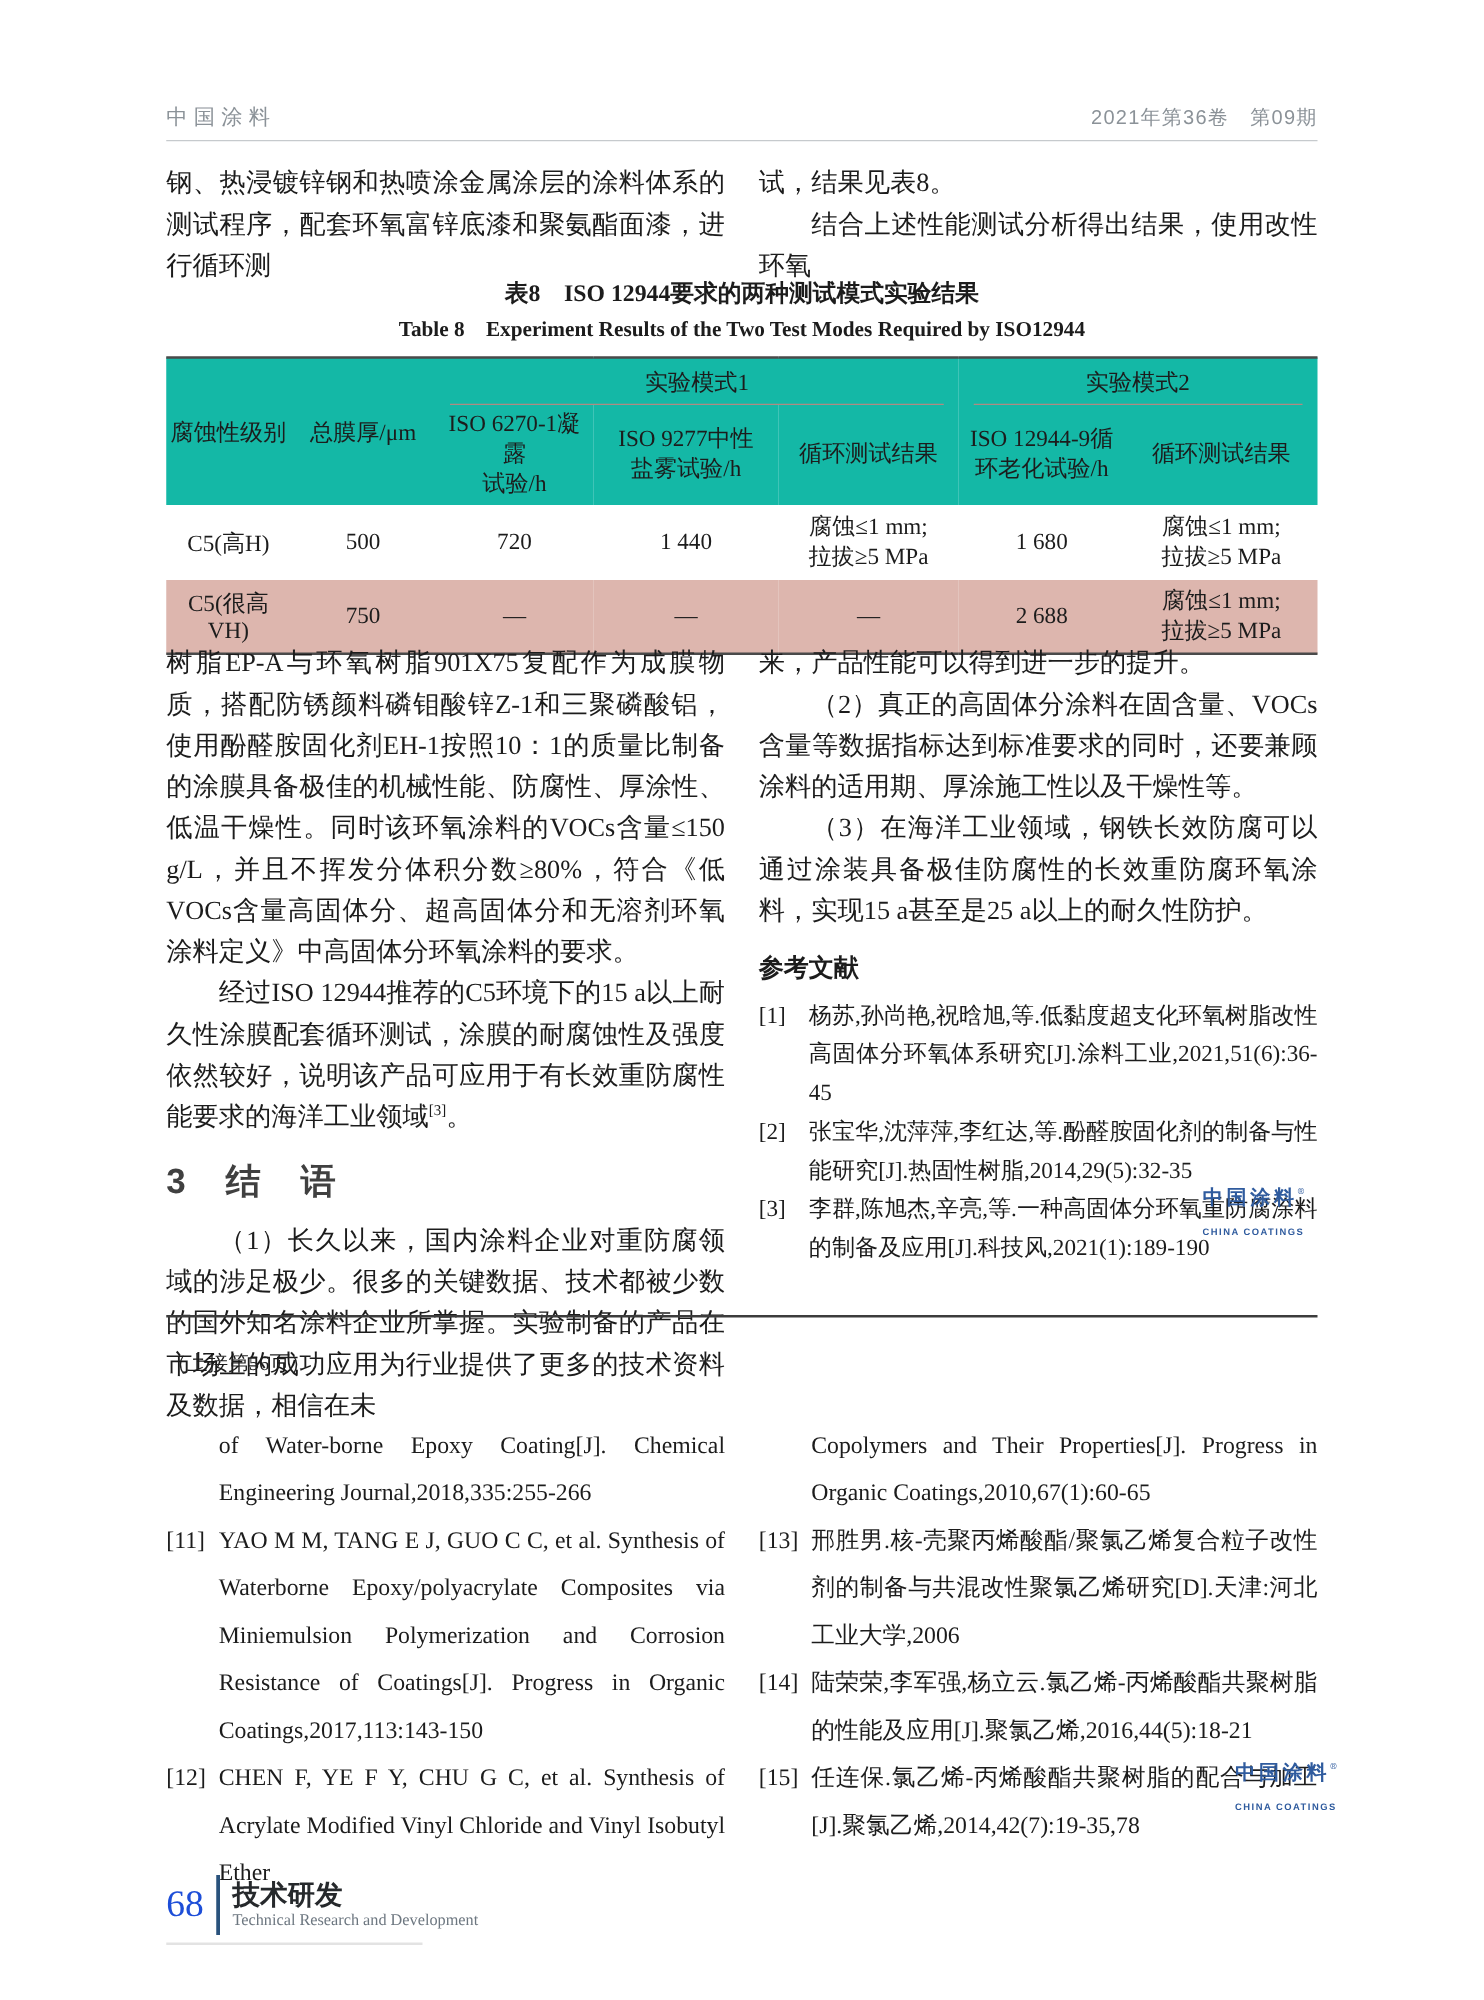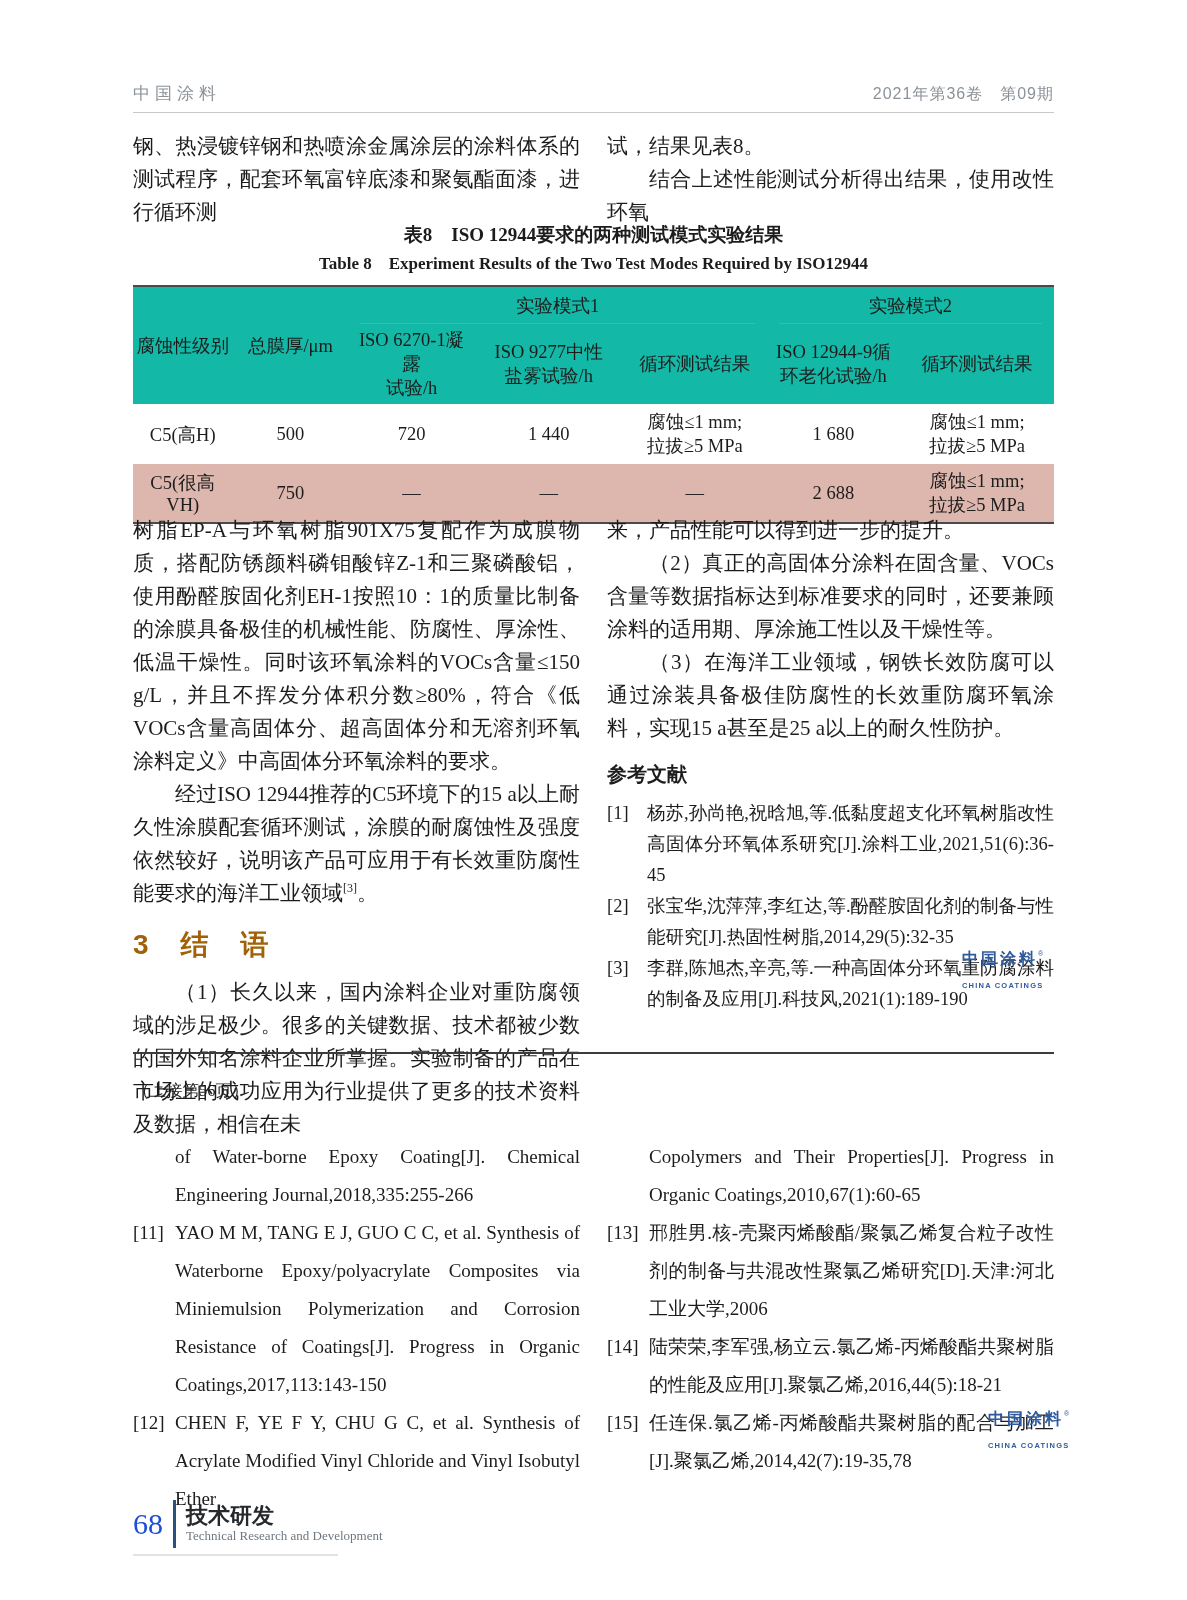--- a/index.html
+++ b/index.html
@@ -36,21 +36,21 @@
   th.left, td.left { text-align:left; padding-left:6px; }
   .mode-cell { padding:0 !important; }
   .mode-cell .mode-inner { display:block; padding:6px 14px 5px 14px; margin:0 12px;
     border-bottom:1px solid #b08a82; }
   .subhead { line-height:24px; height:52px; white-space:pre-line; }
   tr.row-a td { background:#ffffff; height:52px; }
   tr.row-b td { background:#ddb6ae; height:50px; }
   td.prewrap { white-space:pre-line; line-height:24px; }
   
   .main { top:514px; }
-  .h-red { color:#a16207; font-weight:bold; font-size:28px; margin:16px 0 12px 0;
+  .h-red { color:#404040; font-weight:bold; font-size:28px; margin:16px 0 12px 0;
     font-family:"Liberation Sans","DejaVu Sans",sans-serif; letter-spacing:2px; }
   .refs-head { font-weight:bold; font-size:20px; margin:16px 0 10px 0; }
   .ref-item { display:flex; font-size:18.5px; line-height:31px; text-align:justify; margin:0; }
   .ref-item .mk { flex:0 0 40px; }
   .ref-item .tx { flex:1; }
   
   .logo { position:absolute; font-family:"Liberation Sans","DejaVu Sans",sans-serif;
     color:#2f5b9e; text-align:center; line-height:1.1; }
   .logo .cn { font-size:16px; font-weight:bold; letter-spacing:3px; }
   .logo .reg { font-size:7px; vertical-align:top; }

